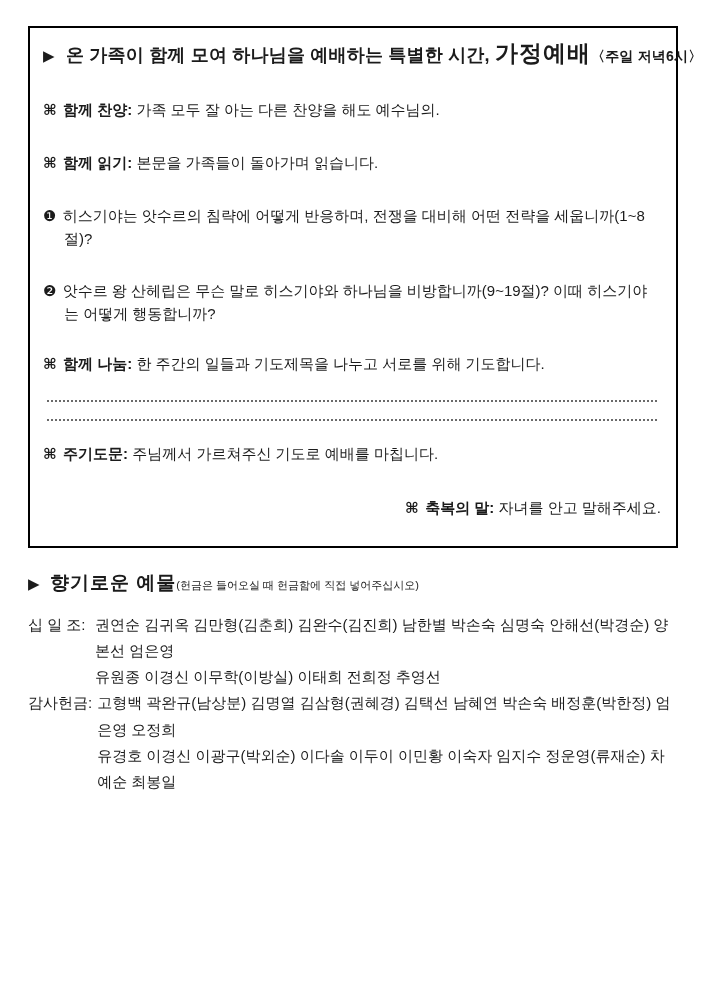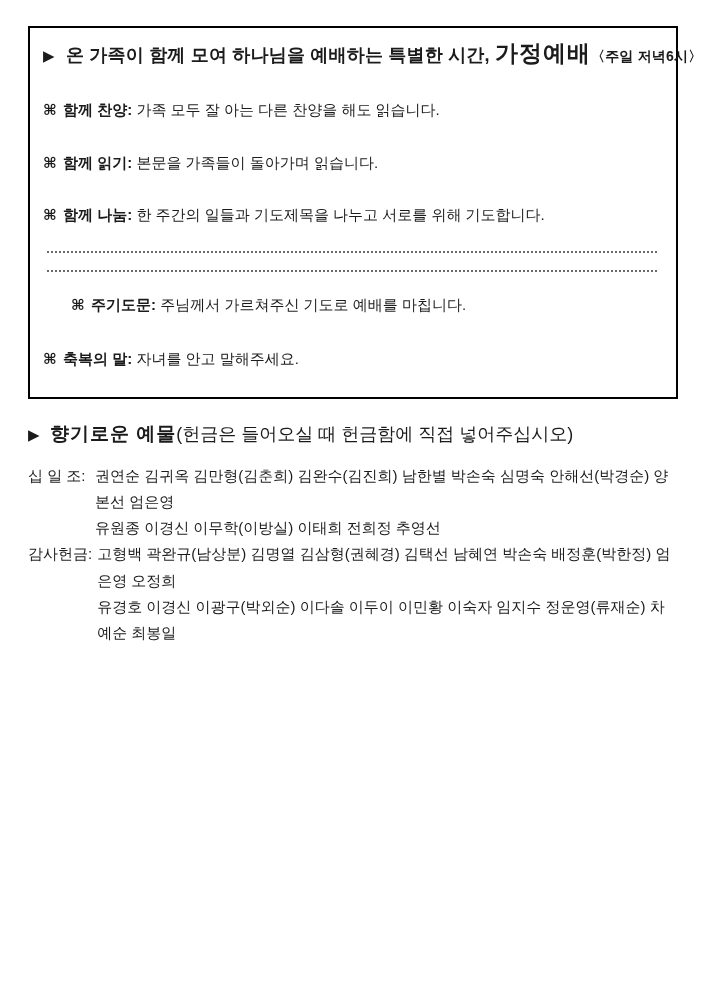--- a/index.html
+++ b/index.html
@@ -30,21 +30,21 @@
   .question { margin-top:24px; padding-left:21px; text-indent:-21px; line-height:1.55; font-size:15px; }
   .question .qnum { margin-right:2px; }
 
   .notes { margin-top:24px; }
   .notes-line { border-bottom:2px dotted #6a6a6a; height:0; margin:0 4px 17px 4px; }
 
   
   .offer-heading { margin-top:22px; }
   .offer-heading .arrow { font-size:15px; font-weight:bold; margin-right:6px; }
   .offer-heading .offer-title { font-size:19px; font-weight:bold; letter-spacing:1px;text-align:center; }
-  .offer-heading .offer-sub { font-size:18px; }
+  .offer-heading .offer-sub { font-size:11px; }
 
   .entries { margin-top:16px; font-size:15px; }
   .entry { display:flex; line-height:1.75; }
   .entry-label { white-space:pre; min-width:62px; flex:none; margin-right:5px; }
   .entry-names { flex:1; }
 </style>
 </head>
 <body>
 
 <div class="page">
@@ -55,56 +55,64 @@
       <span class="arrow">▶</span>
       <span>온 가족이 함께 모여 하나님을 예배하는 특별한 시간,</span>
       <span class="brand">가정예배</span><span class="brand-time">〈주일 저녁6시〉</span>
     </div>
 
 
     <div class="w-section">
       <div class="w-head">
         <span class="marker">⌘</span>
         <span class="w-label">함께 찬양:</span>
-        <span>가족 모두 잘 아는 다른 찬양을 해도 읽습니다.</span>
+        <span>가족 모두 잘 아는 다른 찬양을 해도 예수님의.</span>
       </div>
     </div>
 
     <div class="w-section">
       <div class="w-head">
         <span class="marker">⌘</span>
         <span class="w-label">함께 읽기:</span>
         <span>본문을 가족들이 돌아가며 읽습니다.</span>
       </div>
     </div>
 
     <div class="w-section">
+      <div class="question">
+        <span class="qnum">❶</span>
+        <span>히스기야는 앗수르의 침략에 어떻게 반응하며, 전쟁을 대비해 어떤 전략을 세웁니까(1~8절)?</span>
+      </div>
+      <div class="question" style="margin-top:28px;">
+        <span class="qnum">❷</span>
+        <span>앗수르 왕 산헤립은 무슨 말로 히스기야와 하나님을 비방합니까(9~19절)? 이때 히스기야는 어떻게 행동합니까?</span>
+      </div>
     </div>
 
     <div class="w-section" style="margin-top:28px;">
       <div class="w-head">
         <span class="marker">⌘</span>
         <span class="w-label">함께 나눔:</span>
         <span>한 주간의 일들과 기도제목을 나누고 서로를 위해 기도합니다.</span>
       </div>
       <div class="notes">
         <div class="notes-line"></div>
         <div class="notes-line"></div>
       </div>
     </div>
 
-    <div class="w-section" style="margin-top:22px;margin-left:28px;">
+    <div class="w-section" style="margin-top:22px;">
       <div class="w-head">
         <span class="marker">⌘</span>
         <span class="w-label">주기도문:</span>
         <span>주님께서 가르쳐주신 기도로 예배를 마칩니다.</span>
       </div>
     </div>
 
-    <div class="w-section" style="margin-top:32px;">
+    <div class="w-section" style="margin-top:32px;text-align:right;">
       <div class="w-head">
         <span class="marker">⌘</span>
         <span class="w-label">축복의 말:</span>
         <span>자녀를 안고 말해주세요.</span>
       </div>
     </div>
 
   </div>
 
   <div class="offer-heading">

